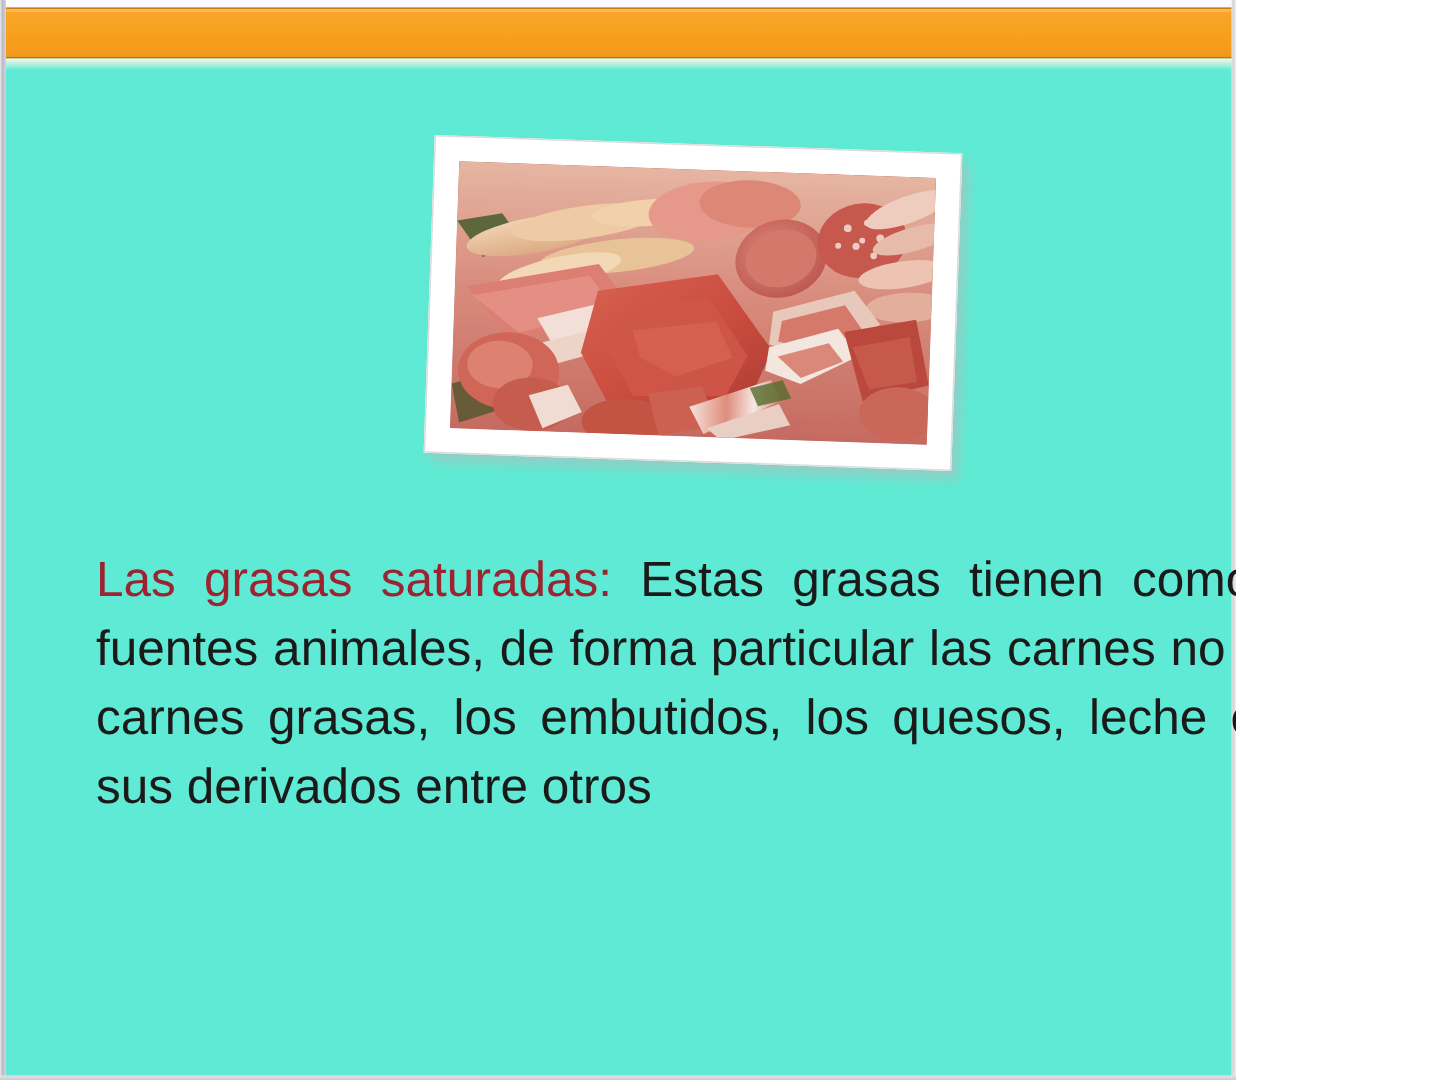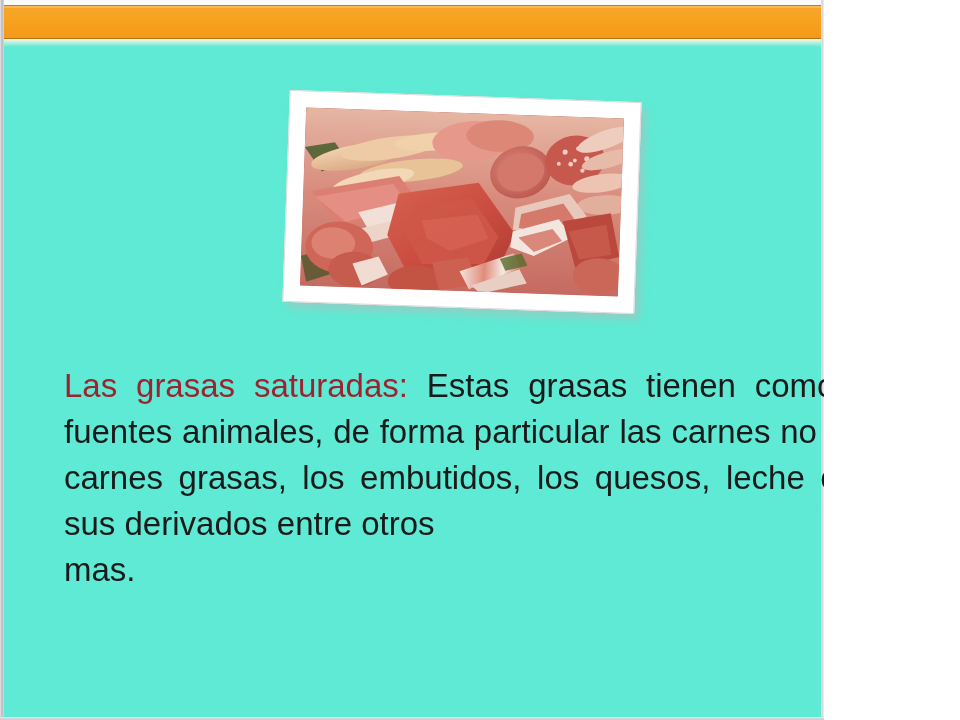--- a/index.html
+++ b/index.html
@@ -254,16 +254,15 @@
           <path d="M200 146 L222 140 L228 152 L206 158 Z" fill="#4e6b2b" opacity="0.8"></path>
 
           <rect x="0" y="0" width="320" height="180" fill="#e08f7f" opacity="0.06"></rect>
         </svg>
       </div>
     </div>
   </div>
 
   <div id="paragraph">
     <span class="lead">Las grasas saturadas:</span><span> Estas grasas tienen como origen fuentes animales, de forma particular las carnes no magras, carnes grasas, los embutidos, los quesos, leche entera y sus derivados entre otros</span>
-    <span class="tail-line">mas.</span>
   </div>
 
 </div>
 
 </body></html>

